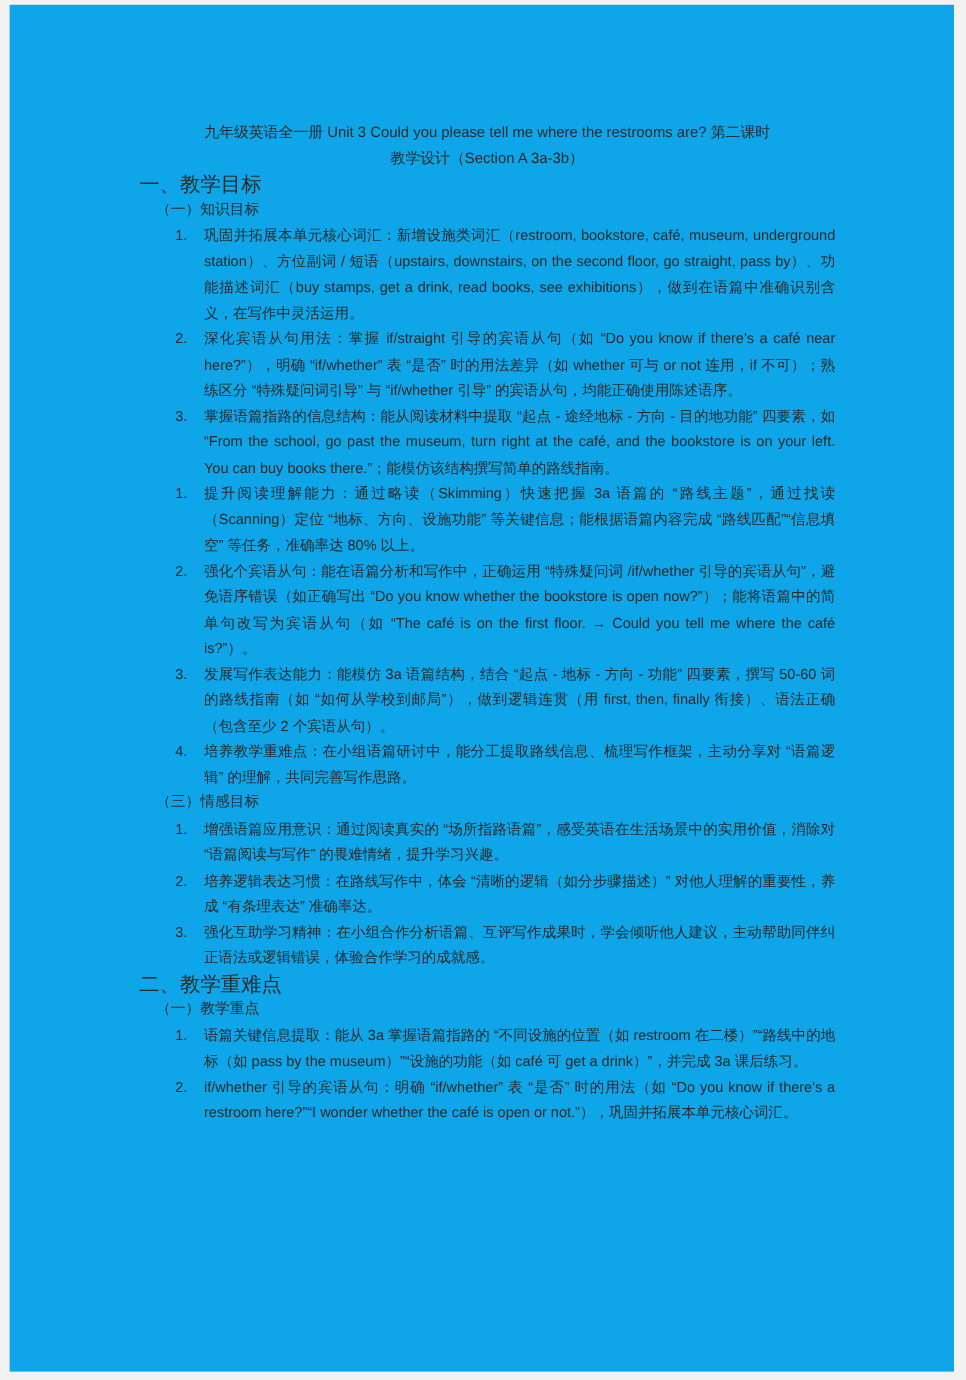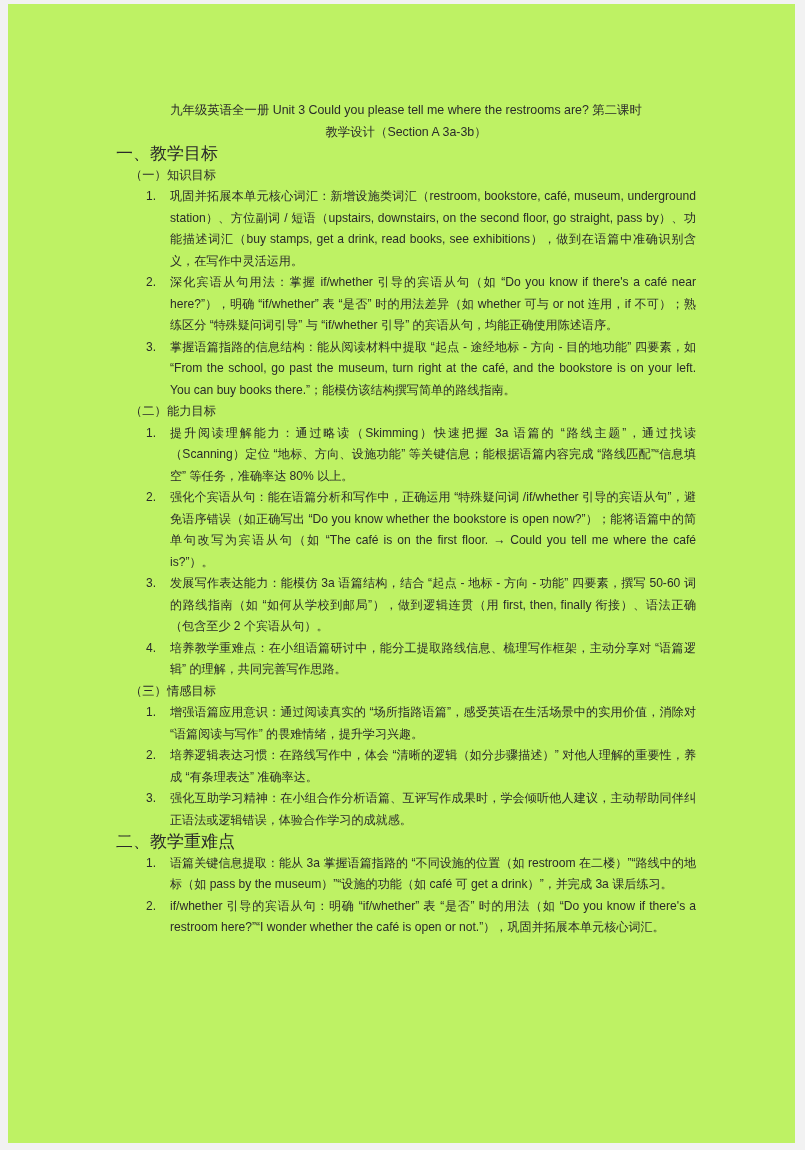--- a/index.html
+++ b/index.html
@@ -11,21 +11,21 @@
     width: 805px;
     height: 1150px;
     font-family: "Liberation Sans", "DejaVu Sans", sans-serif;
   }
   .page {
     position: absolute;
     left: 8px;
     top: 4px;
     width: 787px;
     height: 1139px;
-    background: #bef264;
+    background: #0ea5e9;
     box-sizing: border-box;
     overflow: hidden;
   }
   .content {
     position: absolute;
     left: 108px;
     top: 96px;
     width: 580px;
     color: #2a2a2a;
     font-size: 12.1px;
@@ -49,20 +49,21 @@
     font-size: 17px;
     line-height: 21.5px;
     text-indent: 0;
   }
   .h-level2 {
     margin: 0;
     padding: 0 0 0 14px;
     font-weight: normal;
     font-size: 12.3px;
     line-height: 21.5px;
+    font-family: Liberation Mono, monospace;
   }
   ol.items {
     list-style: none;
     margin: 0;
     padding: 0;
   }
   ol.items > li {
     position: relative;
     padding-left: 54px;
     margin: 0;
@@ -89,37 +90,37 @@
     <div class="doc-title">
       <span>九年级英语全一册 Unit 3 Could you please tell me where the restrooms are? 第二课时</span>
       <span class="line2">教学设计（Section A 3a-3b）</span>
     </div>
 
     <div id="sections-root">
         <div class="h-level1">一、教学目标</div>
         <div class="h-level2">（一）知识目标</div>
         <ol class="items">
           <li><span class="marker">1.</span><span><span>巩固并拓展本单元核心词汇：新增</span><span class="b">设施类词汇</span><span>（restroom, bookstore, café, museum, underground station）、</span><span class="b">方位副词 / 短语</span><span>（upstairs, downstairs, on the second floor, go straight, pass by）、</span><span class="b">功能描述词汇</span><span>（buy stamps, get a drink, read books, see exhibitions），做到在语篇中准确识别含义，在写作中灵活运用。</span></span></li>
-          <li><span class="marker">2.</span><span><span>深化宾语从句用法：</span><span class="b">掌握 if/whether 引导的宾语从句</span><span>（如 “Do you know if there's a café near here?”），明确 “if/whether” 表 “是否” 时的用法差异（如 whether 可与 or not 连用，if 不可）；熟练区分 “特殊疑问词引导” 与 “if/whether 引导” 的宾语从句，均能正确使用陈述语序。</span></span></li>
+          <li><span class="marker">2.</span><span><span>深化宾语从句用法：</span><span class="b">掌握 if/straight 引导的宾语从句</span><span>（如 “Do you know if there's a café near here?”），明确 “if/whether” 表 “是否” 时的用法差异（如 whether 可与 or not 连用，if 不可）；熟练区分 “特殊疑问词引导” 与 “if/whether 引导” 的宾语从句，均能正确使用陈述语序。</span></span></li>
           <li><span class="marker">3.</span><span><span>掌握语篇指路的</span><span class="b">信息结构</span><span>：能从阅读材料中提取 “起点 - 途经地标 - 方向 - 目的地功能” 四要素，如 “From the school, go past the museum, turn right at the café, and the bookstore is on your left. You can buy books there.”；能模仿该结构撰写简单的路线指南。</span></span></li>
         </ol>
-        <div class="h-level2">（二）能力目标</div>
         <ol class="items">
           <li><span class="marker">1.</span><span><span>提升</span><span class="b">阅读理解能力</span><span>：通过略读（Skimming）快速把握 3a 语篇的 “路线主题”，通过找读（Scanning）定位 “地标、方向、设施功能” 等关键信息；能根据语篇内容完成 “路线匹配”“信息填空” 等任务，准确率达 80% 以上。</span></span></li>
           <li><span class="marker">2.</span><span><span>强化</span><span class="b">个宾语从句</span><span>：能在语篇分析和写作中，正确运用 “特殊疑问词 /if/whether 引导的宾语从句”，避免语序错误（如正确写出 “Do you know whether the bookstore is open now?”）；能将语篇中的简单句改写为宾语从句（如 “The café is on the first floor. → Could you tell me where the café is?”）。</span></span></li>
           <li><span class="marker">3.</span><span><span>发展</span><span class="b">写作表达能力</span><span>：能模仿 3a 语篇结构，结合 “起点 - 地标 - 方向 - 功能” 四要素，撰写 50-60 词的路线指南（如 “如何从学校到邮局”），做到逻辑连贯（用 first, then, finally 衔接）、语法正确（包含至少 2 个宾语从句）。</span></span></li>
           <li><span class="marker">4.</span><span><span>培养</span><span class="b">教学重难点</span><span>：在小组语篇研讨中，能分工提取路线信息、梳理写作框架，主动分享对 “语篇逻辑” 的理解，共同完善写作思路。</span></span></li>
         </ol>
         <div class="h-level2">（三）情感目标</div>
         <ol class="items">
           <li><span class="marker">1.</span><span><span>增强</span><span class="b">语篇应用意识</span><span>：通过阅读真实的 “场所指路语篇”，感受英语在生活场景中的实用价值，消除对 “语篇阅读与写作” 的畏难情绪，提升学习兴趣。</span></span></li>
           <li><span class="marker">2.</span><span><span>培养</span><span class="b">逻辑表达习惯</span><span>：在路线写作中，体会 “清晰的逻辑（如分步骤描述）” 对他人理解的重要性，养成 “有条理表达” 准确率达。</span></span></li>
           <li><span class="marker">3.</span><span><span>强化</span><span class="b">互助学习精神</span><span>：在小组合作分析语篇、互评写作成果时，学会倾听他人建议，主动帮助同伴纠正语法或逻辑错误，体验合作学习的成就感。</span></span></li>
         </ol>
         <div class="h-level1">二、教学重难点</div>
+        <div class="h-level2">（一）教学重点</div>
         <ol class="items">
           <li><span class="marker">1.</span><span><span>语篇关键信息提取：能从 3a 掌握语篇指路的 “不同设施的位置（如 restroom 在二楼）”“路线中的地标（如 pass by the museum）”“设施的功能（如 café 可 get a drink）”，并完成 3a 课后练习。</span></span></li>
           <li><span class="marker">2.</span><span><span>if/whether 引导的宾语从句：明确 “if/whether” 表 “是否” 时的用法（如 “Do you know if there's a restroom here?”“I wonder whether the café is open or not.”），巩固并拓展本单元核心词汇。</span></span></li>
         </ol>
       </div>
 
   </div>
 </div>
 
 </body></html>

